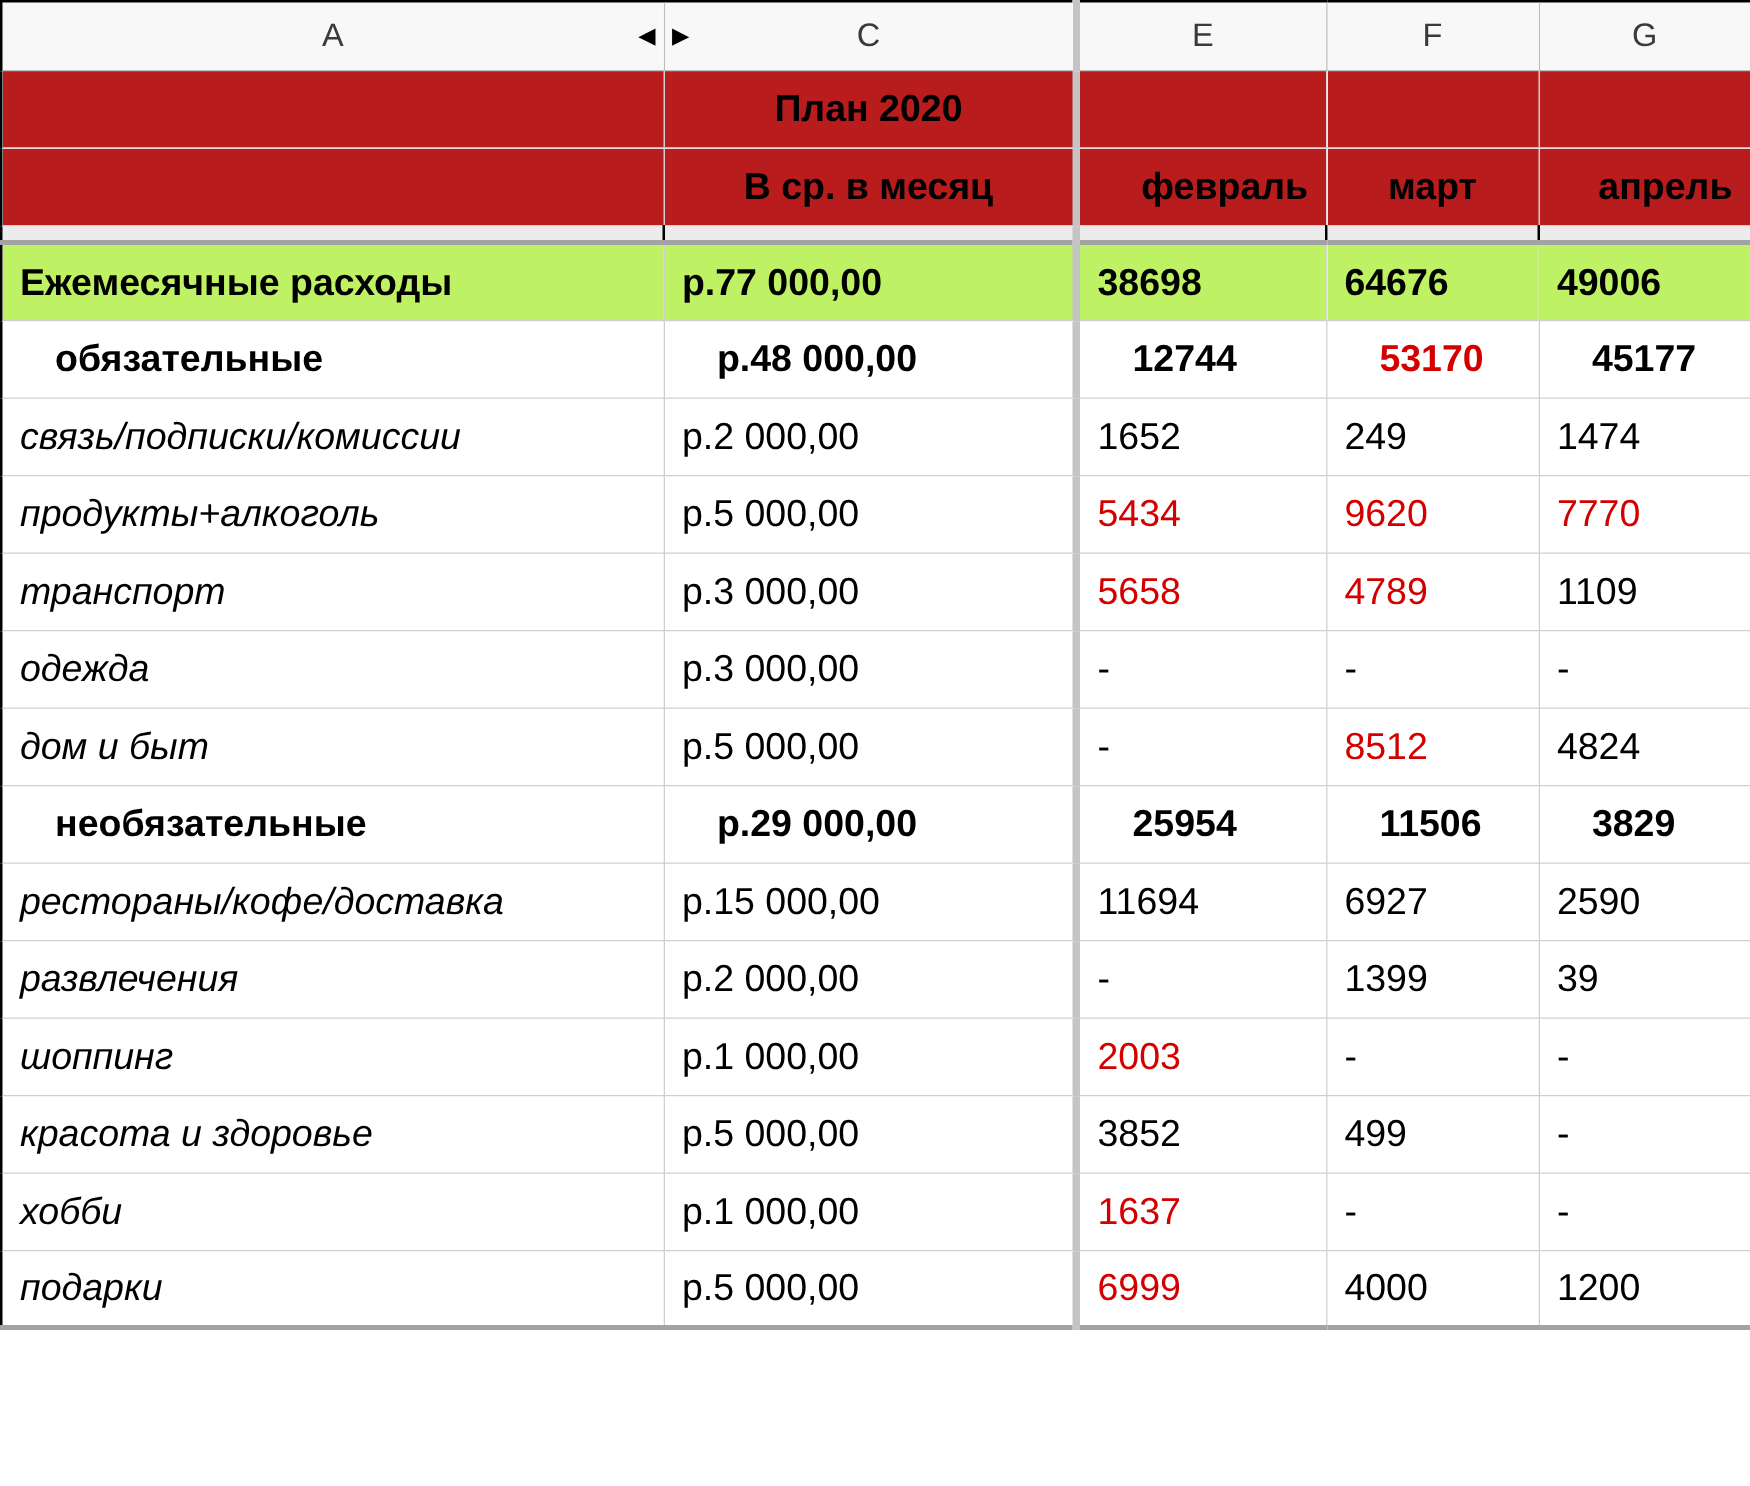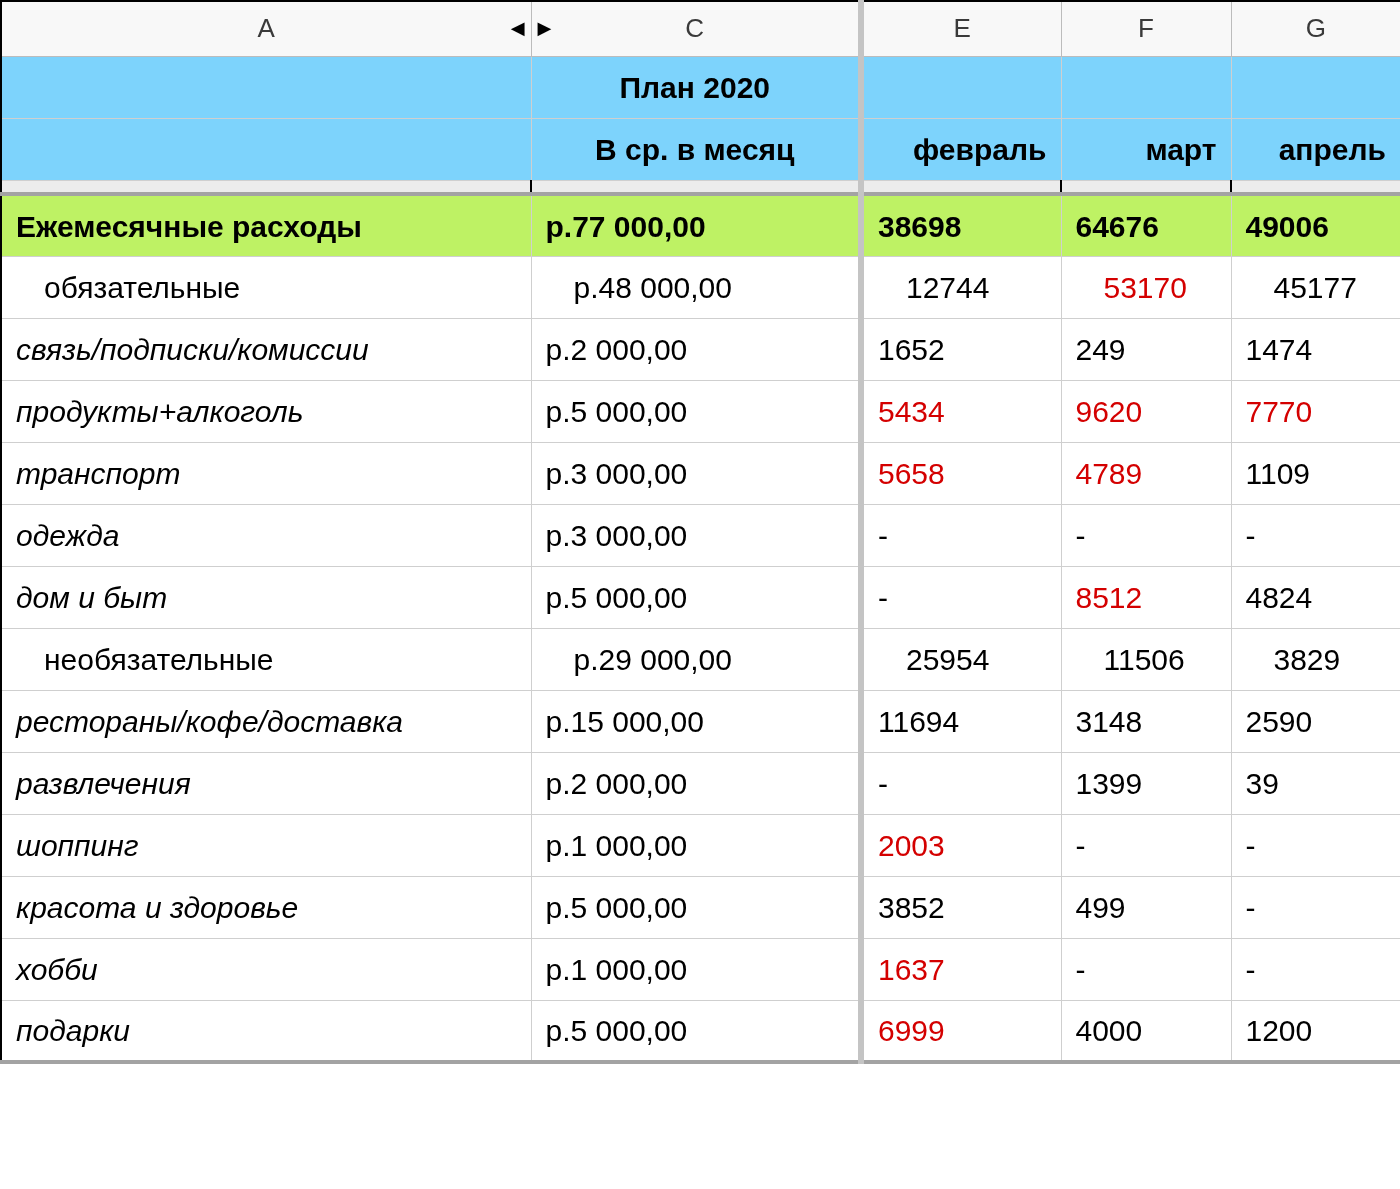--- a/index.html
+++ b/index.html
@@ -66,26 +66,26 @@
   
   .sheet td:first-child { border-left: 2px solid #000; text-align: left; }
   .sheet td:last-child  { border-right: 2px solid #000; }
   tr:last-child td { border-bottom: 4px solid #a3a3a3; }
 
   td.num { text-align: left; font-variant-numeric: tabular-nums; }
 
   tr.header1 td, tr.header2 td {
     font-weight: 700;
     text-align: center;
-    background: #7dd3fc;
+    background: #b91c1c;
   }
   tr.header1 td:first-child, tr.header2 td:first-child { text-align: left; }
 
   tr.pink td { background: #bef264; font-weight: 700; }
-  tr.bold td { font-weight: 400; padding-left: 42px; }
+  tr.bold td { font-weight: 700; padding-left: 42px; }
   tr.italic td:first-child { font-style: italic; }
 
   .red { color: #d40000; }
 
 </style>
 </head>
 <body>
 
 <table class="sheet">
   <colgroup>
@@ -116,21 +116,21 @@
     <td class="col-c-cell">План 2020</td>
     <td></td>
     <td></td>
     <td></td>
   </tr>
 
   <tr class="header2">
     <td></td>
     <td class="col-c-cell">В ср. в месяц</td>
     <td style="text-align:right;">февраль</td>
-    <td style="text-align:right;">март</td>
+    <td style="text-align:center;">март</td>
     <td style="text-align:right;margin-left:20px;">апрель</td>
   </tr>
 
   <tr class="spacer">
     <td></td>
         <td class="col-c-cell"></td>
         <td></td>
         <td></td>
         <td></td>
   </tr>
@@ -190,21 +190,21 @@
         <td class="">необязательные</td>
         <td class="num col-c-cell">р.29 000,00</td>
         <td class="num">25954</td>
         <td class="num">11506</td>
         <td class="num">3829</td>
       </tr>
       <tr class="italic">
         <td class="">рестораны/кофе/доставка</td>
         <td class="num col-c-cell">р.15 000,00</td>
         <td class="num">11694</td>
-        <td class="num">3148</td>
+        <td class="num">6927</td>
         <td class="num">2590</td>
       </tr>
       <tr class="italic">
         <td class="">развлечения</td>
         <td class="num col-c-cell">р.2 000,00</td>
         <td class="num">-</td>
         <td class="num">1399</td>
         <td class="num">39</td>
       </tr>
       <tr class="italic">

